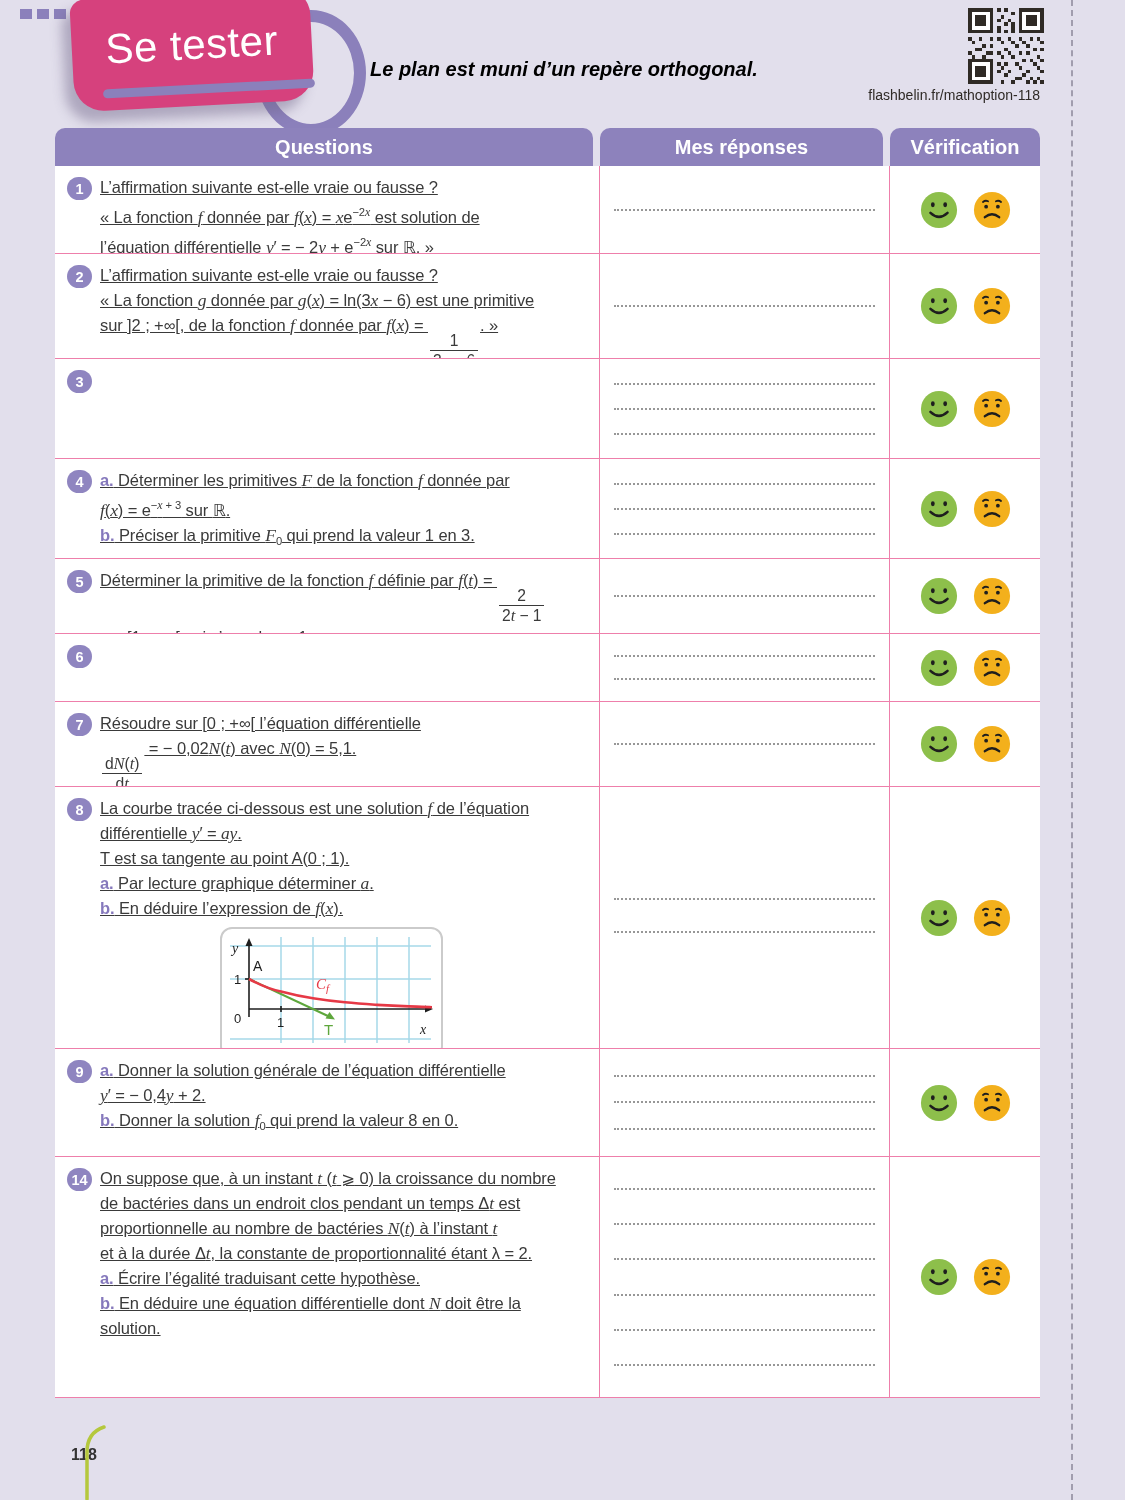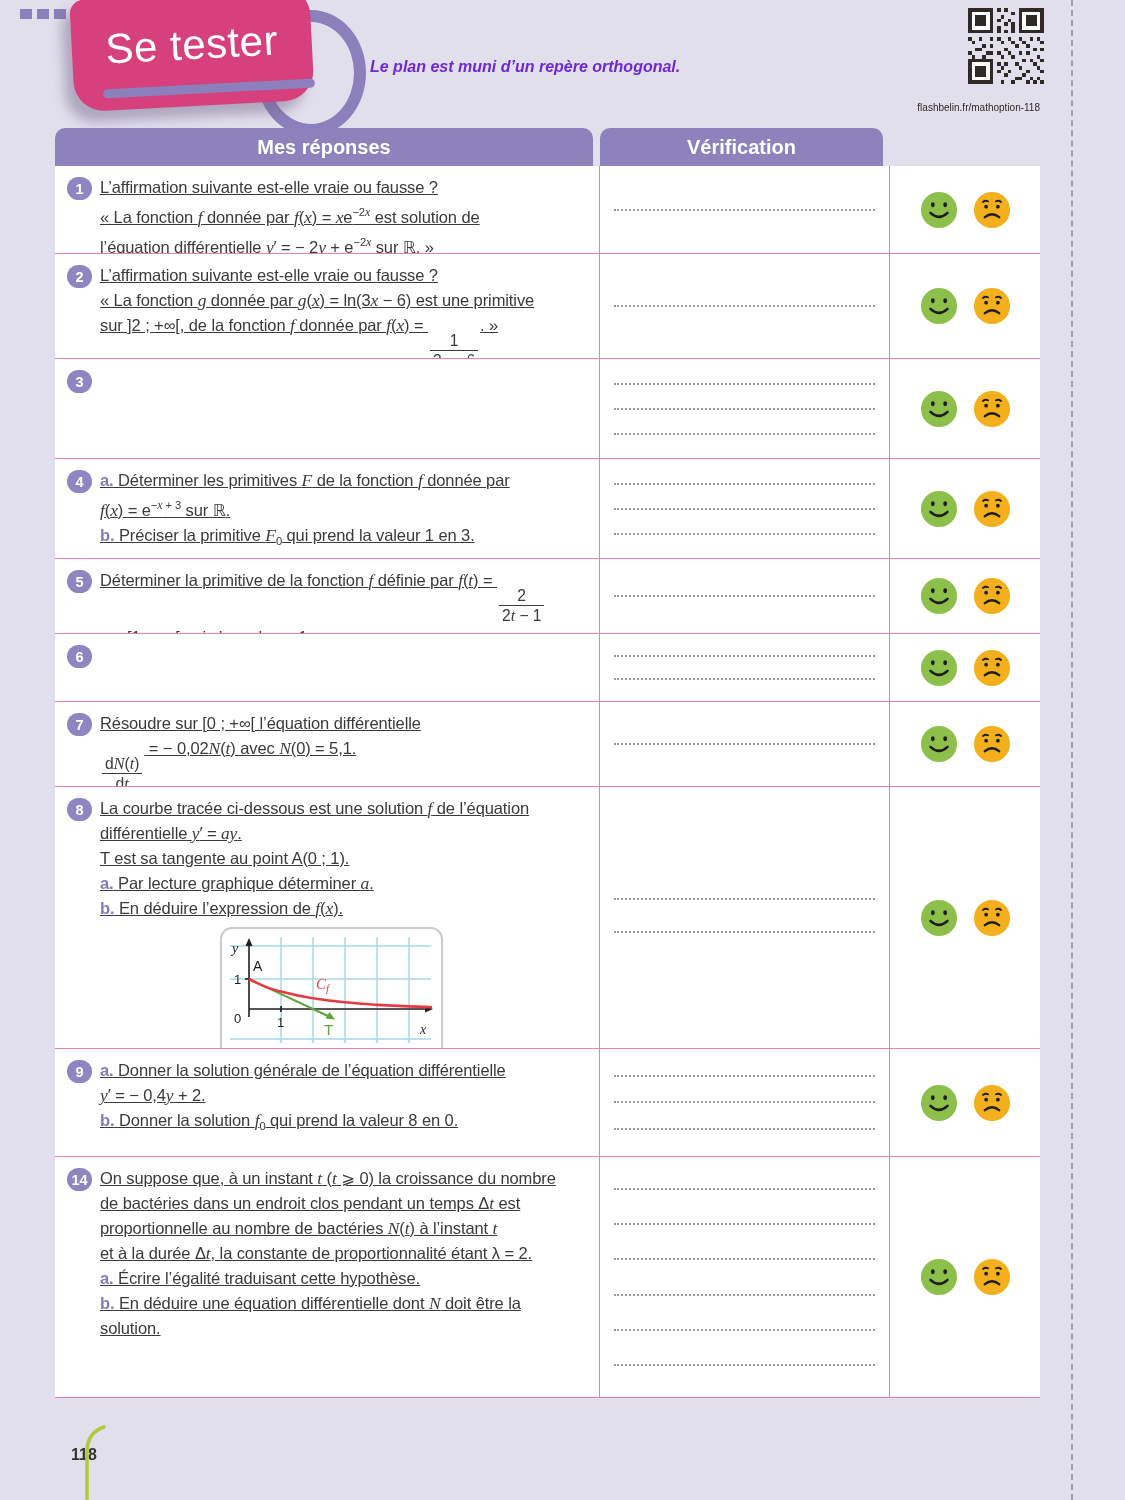--- a/index.html
+++ b/index.html
@@ -9,23 +9,23 @@
   .dashes{position:absolute;left:20px;top:9px;display:flex;gap:5px;}
   .dashes span{width:12px;height:10px;background:#8b80bb;display:block;}
   .ring{position:absolute;left:256px;top:10px;width:86px;height:102px;border:12px solid #8b80bb;border-radius:50%;}
   .badge{position:absolute;left:72px;top:-6px;width:240px;height:112px;background:#d6417d;
          border-radius:14px 26px 30px 30px;transform:rotate(-3deg);
          box-shadow:-9px 11px 12px rgba(110,100,135,.45);
          display:flex;align-items:center;justify-content:center;}
   .badge-title{color:#fff;font-size:42px;font-weight:500;letter-spacing:.5px;padding-bottom:10px;}
   .badge-bar{position:absolute;left:103px;top:84px;width:212px;height:9px;background:#8b80bb;
              border-radius:5px;transform:rotate(-3deg);z-index:3;}
-  .subtitle{position:absolute;left:370px;top:58px;font-size:16px;font-weight:700;font-style:italic;color:#6d28d9;}
+  .subtitle{position:absolute;left:370px;top:58px;font-size:20px;font-weight:700;font-style:italic;color:#000000;}
   .qr{position:absolute;left:968px;top:8px;width:76px;height:76px;}
-  .qr-caption{position:absolute;top:102px;right:85px;font-size:10px;color:#2f2a26;text-decoration:none;}
+  .qr-caption{position:absolute;top:87px;right:85px;font-size:14px;color:#2f2a26;text-decoration:none;}
   .cutline{position:absolute;left:1071px;top:0;height:1500px;border-left:2px dashed #a19dae;}
   
   .table{position:absolute;left:55px;top:128px;width:985px;}
   .thead{display:grid;grid-template-columns:538px 283px 150px;gap:7px;height:38px;}
   .thead .th{background:#8d82bc;color:#fff;font-weight:700;font-size:20px;
              border-radius:10px 10px 0 0;display:flex;align-items:center;justify-content:center;}
   .tbody{background:#fff;}
   .row{display:grid;grid-template-columns:545px 290px 150px;border-bottom:1.5px solid #ee7fab;box-sizing:border-box;}
   .q-cell{border-right:1.5px solid #ee7fab;box-sizing:border-box;display:flex;align-items:flex-start;
           padding:9px 8px 0 12px;overflow:hidden;}
@@ -90,20 +90,21 @@
         <rect x="16" y="2" width="3" height="3"></rect>
         <rect x="2" y="16" width="3" height="3"></rect>
       <path d="M8 0h1v1H8z M10 0h1v1h-1z M12 1h1v1h-1z M9 2h1v1H9z M8 3h1v1H8z M11 3h1v1h-1z M10 4h1v1h-1z M12 4h1v1h-1z M8 5h1v1H8z M12 5h1v1h-1z M8 6h1v1H8z M10 6h1v1h-1z M12 6h1v1h-1z M0 8h1v1H0z M3 8h1v1H3z M6 8h1v1H6z M8 8h1v1H8z M11 8h1v1h-1z M14 8h1v1h-1z M17 8h1v1h-1z M19 8h1v1h-1z M1 9h1v1H1z M9 9h1v1H9z M12 9h1v1h-1z M15 9h1v1h-1z M20 9h1v1h-1z M4 10h1v1H4z M6 10h1v1H6z M13 10h1v1h-1z M16 10h1v1h-1z M2 11h1v1H2z M3 11h1v1H3z M10 11h1v1h-1z M18 11h1v1h-1z M20 11h1v1h-1z M0 12h1v1H0z M5 12h1v1H5z M6 12h1v1H6z M8 12h1v1H8z M11 12h1v1h-1z M14 12h1v1h-1z M16 12h1v1h-1z M1 13h1v1H1z M4 13h1v1H4z M9 13h1v1H9z M12 13h1v1h-1z M19 13h1v1h-1z M15 14h1v1h-1z M17 14h1v1h-1z M20 14h1v1h-1z M8 15h1v1H8z M10 15h1v1h-1z M13 15h1v1h-1z M18 15h1v1h-1z M9 16h1v1H9z M14 16h1v1h-1z M19 16h1v1h-1z M8 17h1v1H8z M11 17h1v1h-1z M16 17h1v1h-1z M20 17h1v1h-1z M10 18h1v1h-1z M15 18h1v1h-1z M13 19h1v1h-1z M14 19h1v1h-1z M17 19h1v1h-1z M19 19h1v1h-1z M9 20h1v1H9z M12 20h1v1h-1z M16 20h1v1h-1z M18 20h1v1h-1z M20 20h1v1h-1z"></path>
     </g>
   </svg>
   <a class="qr-caption" href="#">flashbelin.fr/mathoption-118</a>
   <div class="cutline"></div>
 
   <div class="table">
     <div class="thead">
+      <div class="th">Questions</div>
       <div class="th">Mes réponses</div>
       <div class="th">Vérification</div>
     </div>
     <div class="tbody">
         <div class="row" style="height: 88px;">
     <div class="q-cell">
       <span class="qnum">1</span>
       <div class="q-content">
         <div class="q-text">L’affirmation suivante est-elle vraie ou fausse ?<br>« La fonction <i>f</i> donnée par <i>f</i>(<i>x</i>) = <i>x</i>e<sup>−2<i>x</i></sup> est solution de<br>l’équation différentielle <i>y</i>′ = − 2<i>y</i> + e<sup>−2<i>x</i></sup> sur <span class="bb">ℝ</span>. »</div>
       </div>

